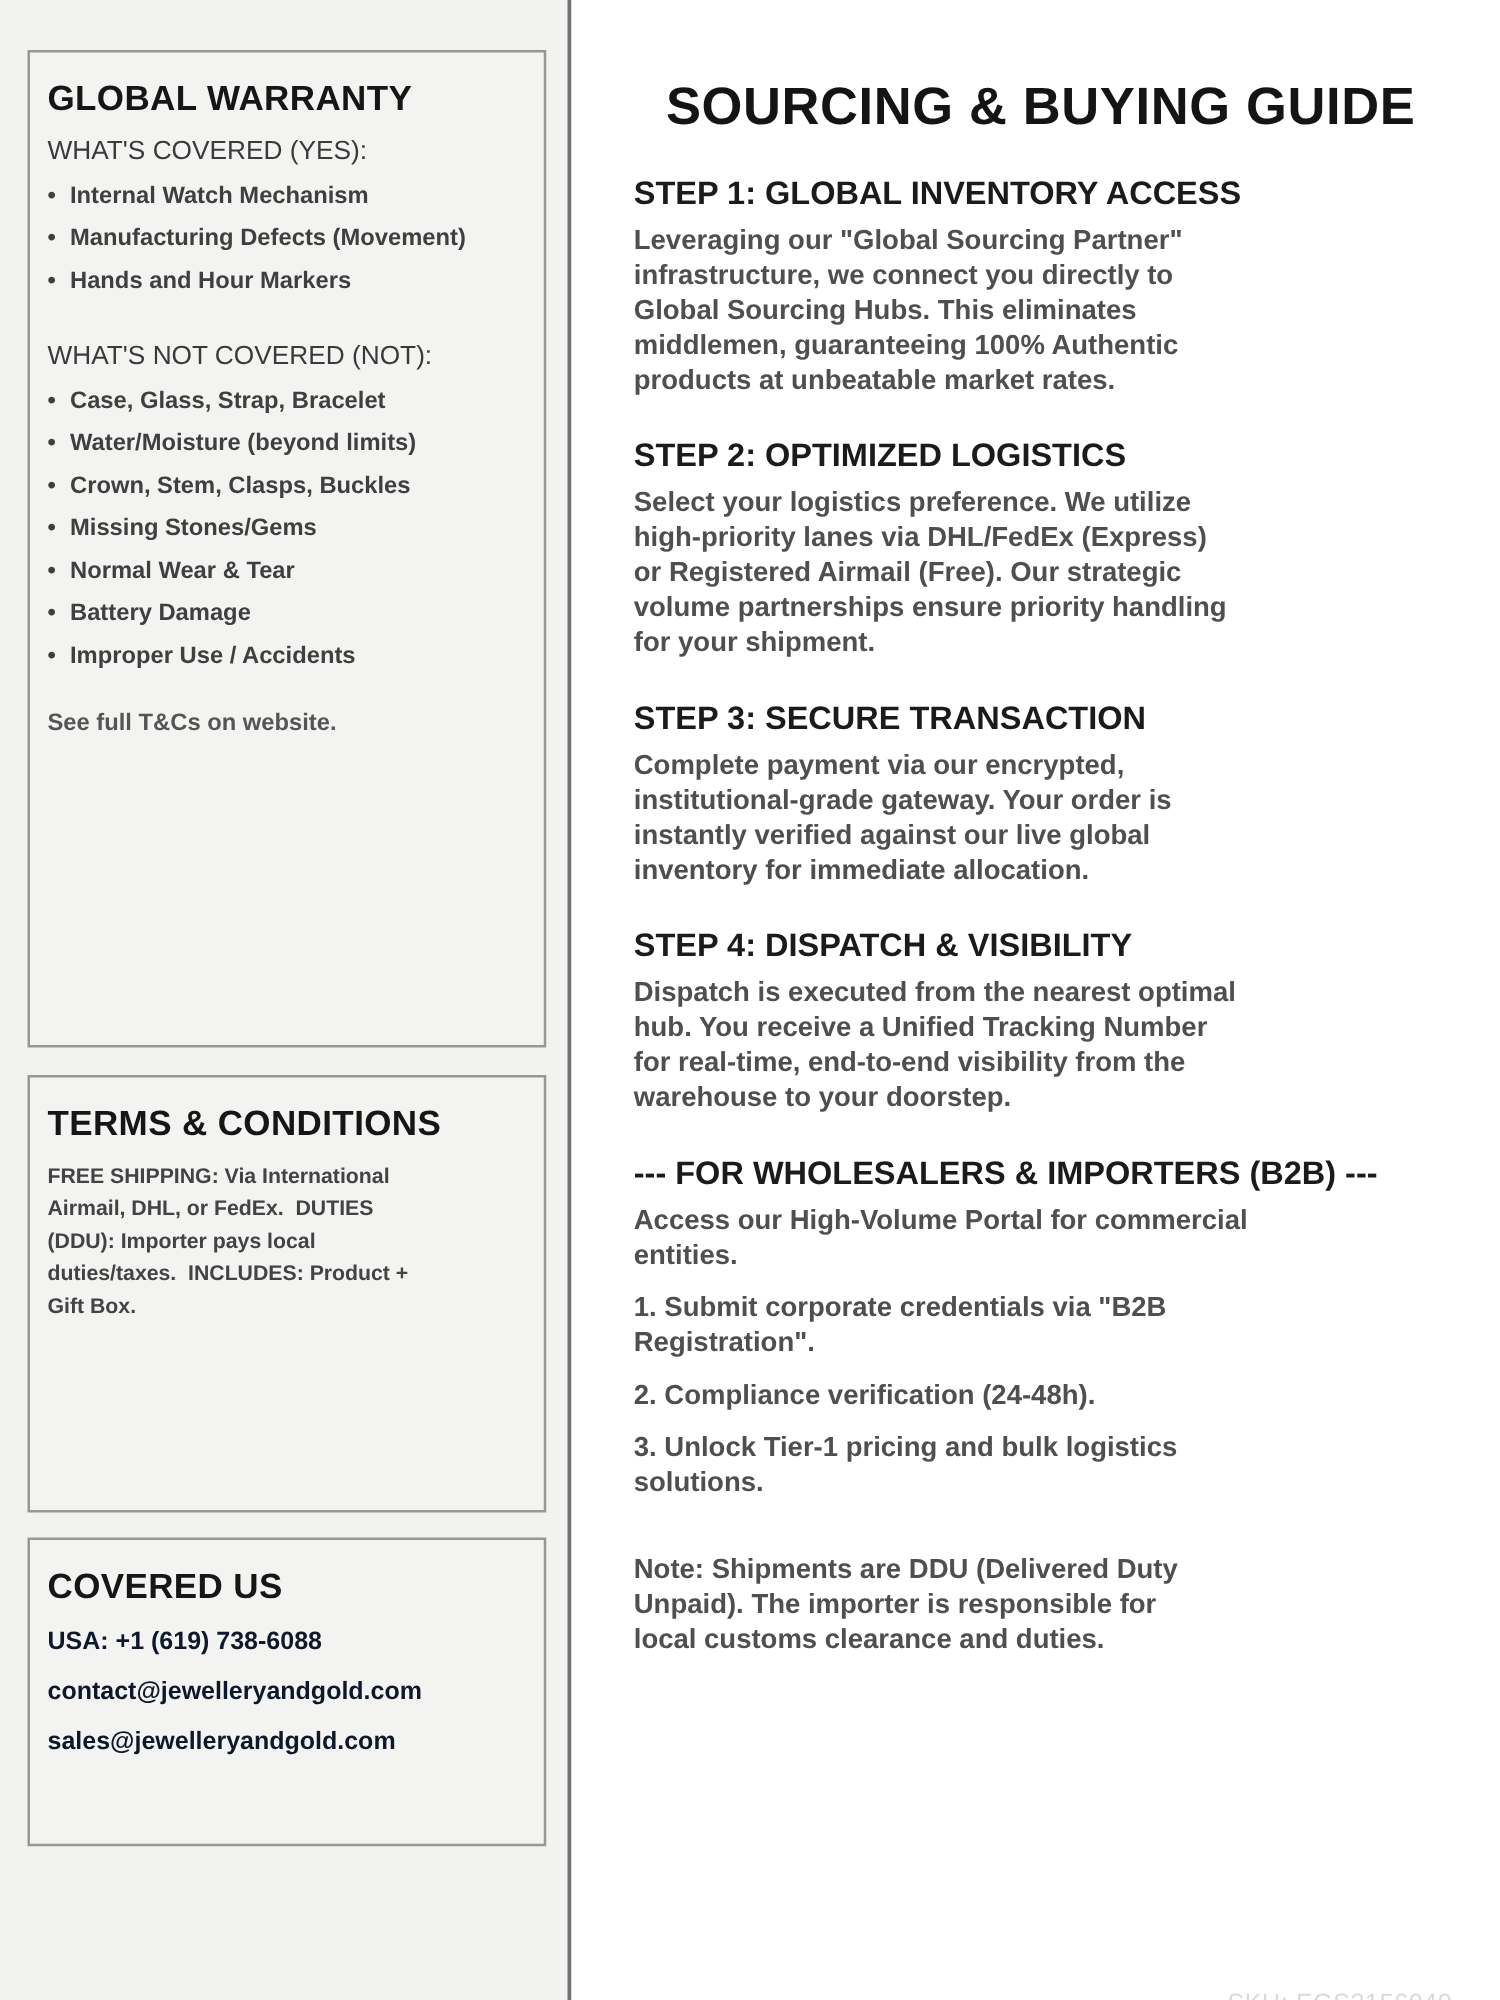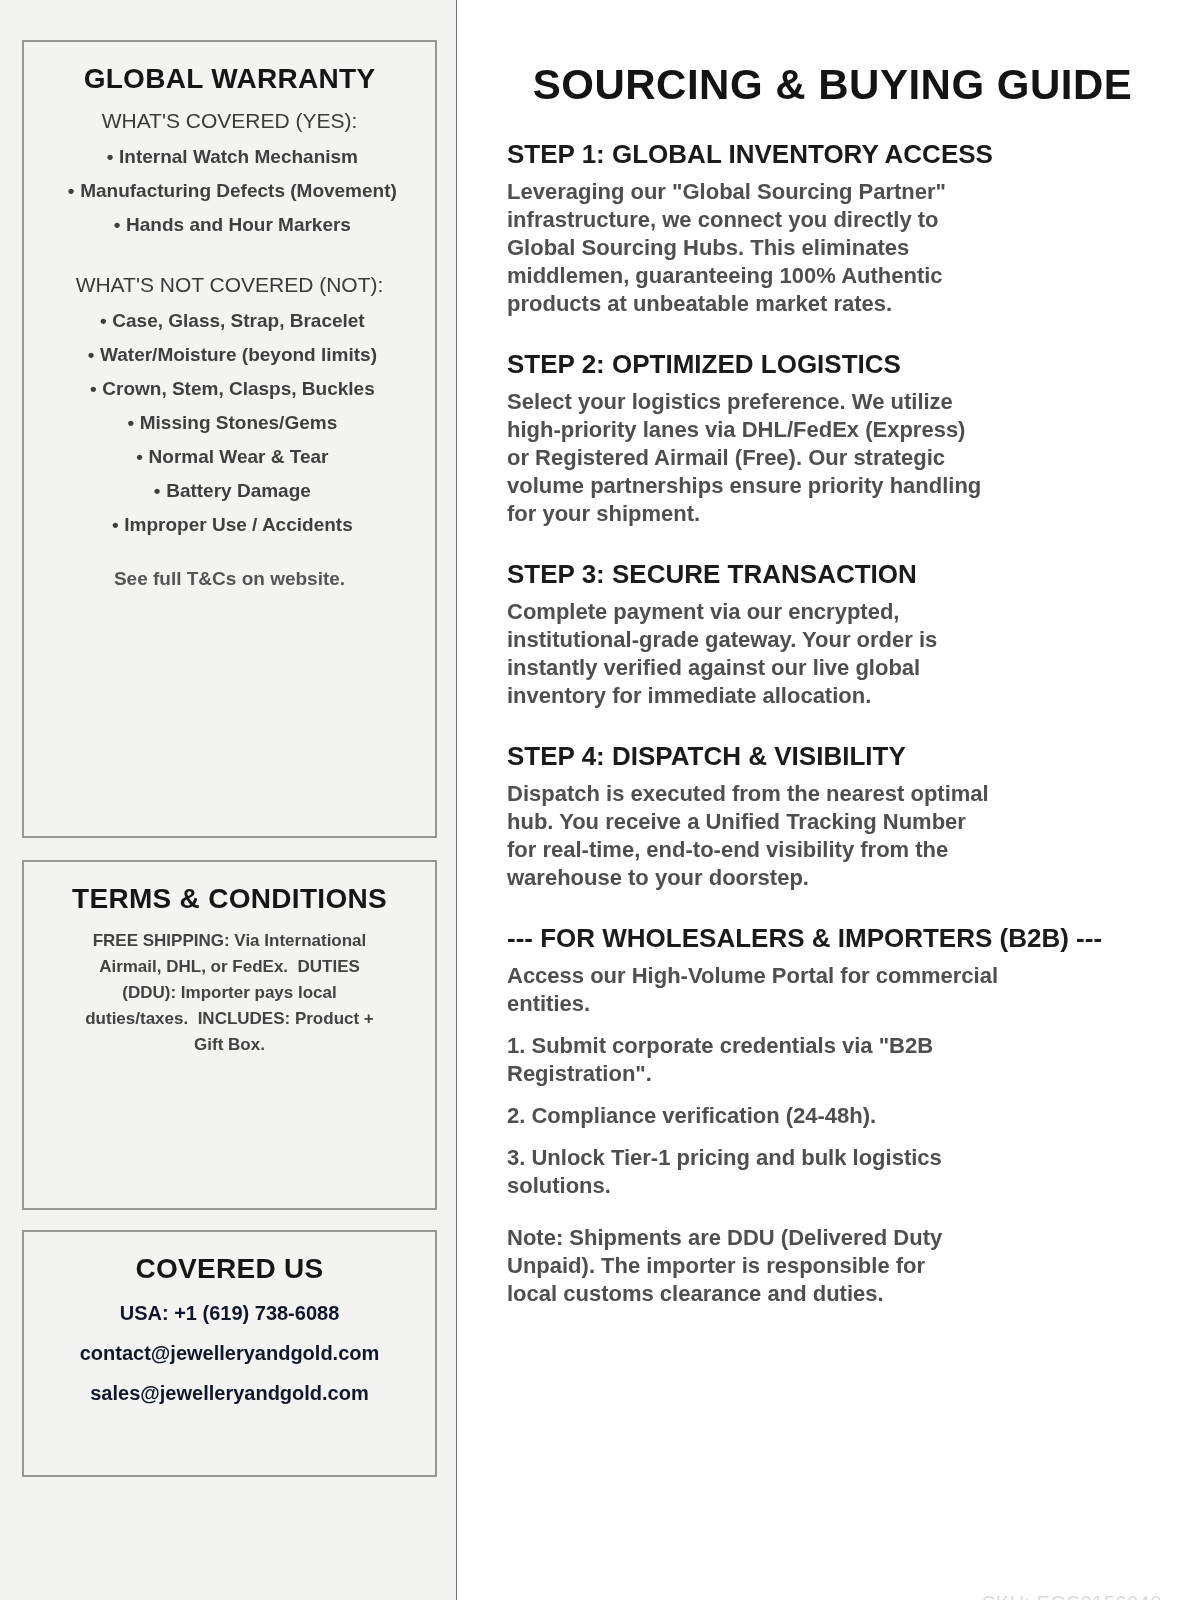--- a/index.html
+++ b/index.html
@@ -10,22 +10,21 @@
     background: #ffffff;
     font-family: "Liberation Sans", "DejaVu Sans", sans-serif;
     overflow: hidden;
   }
 
   
   .sidebar {
     position: absolute; left: 0; top: 0; bottom: 0;
     width: 457px;
     background: #f2f2f0;
-    border-right: 1px solid #737373;
-    text-align: center;
+    border-right: 3px solid #737373;
   }
   .side-box {
     position: absolute; left: 22px; width: 415px;
     border: 2px solid #979797;
     padding: 20px 14px;
     background: #f3f3f1;
   }
   .box-warranty { top: 40px;  height: 798px; }
   .box-terms    { top: 860px; height: 350px; }
   .box-contact  { top: 1230px; height: 247px; }
@@ -78,21 +77,21 @@
     font-size: 26px; font-weight: 700; color: #1b1b1b;
     line-height: 32px;
     margin: 30px 0 8px 0;
   }
   .step:first-of-type h3 { margin-top: 0; }
   .body-text {
     font-size: 22px; font-weight: 700; color: #4f4f4f;
     line-height: 28px; white-space: pre-line;
   }
   .b2b .body-text { margin-bottom: 14px; }
-  .b2b .note { margin-top: 24px; }
+  .b2b .note { margin-top: 41px; }
 
   .sku {
     position: absolute; right: 26px; top: 1556px;
     font-size: 20px; font-weight: 400; color: #dadada;
     letter-spacing: 0.5px;
     margin-top: 36px;
   }
 </style>
 </head>
 <body>

